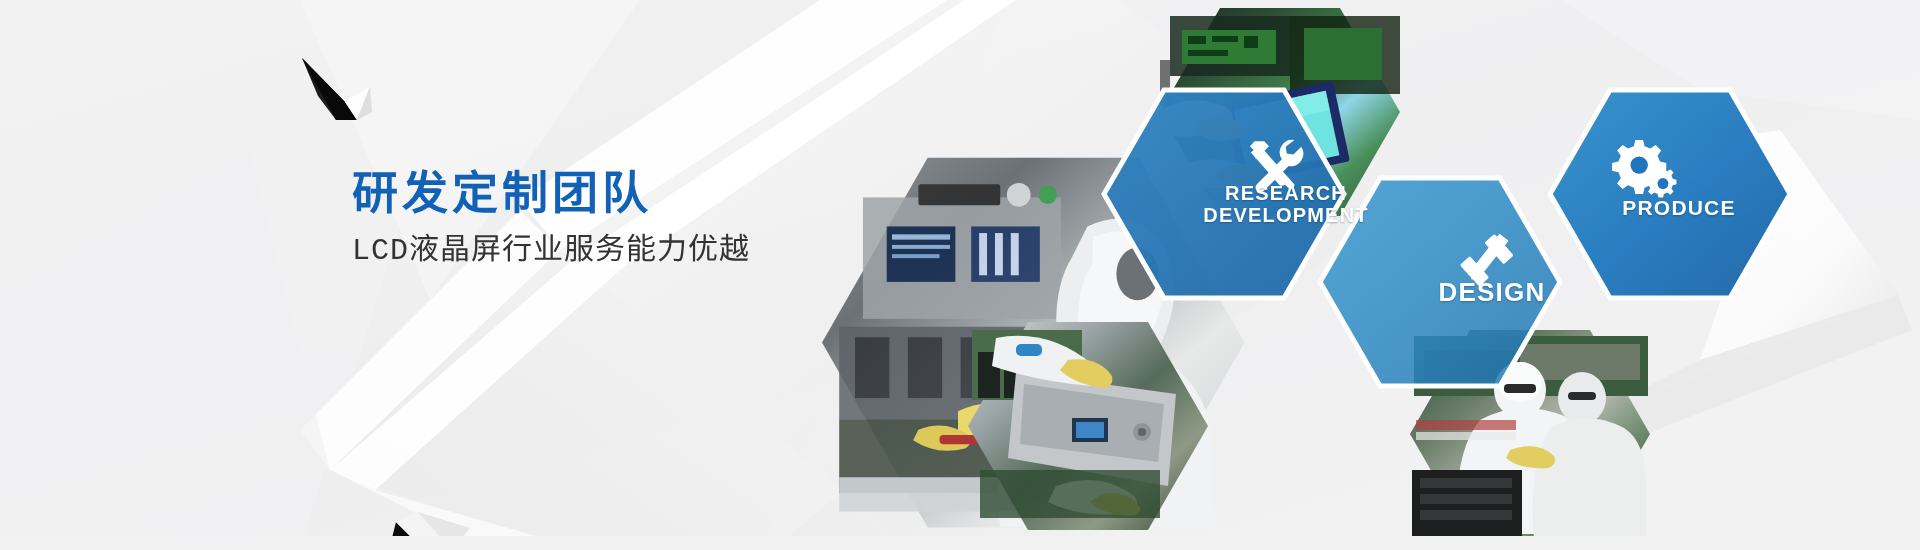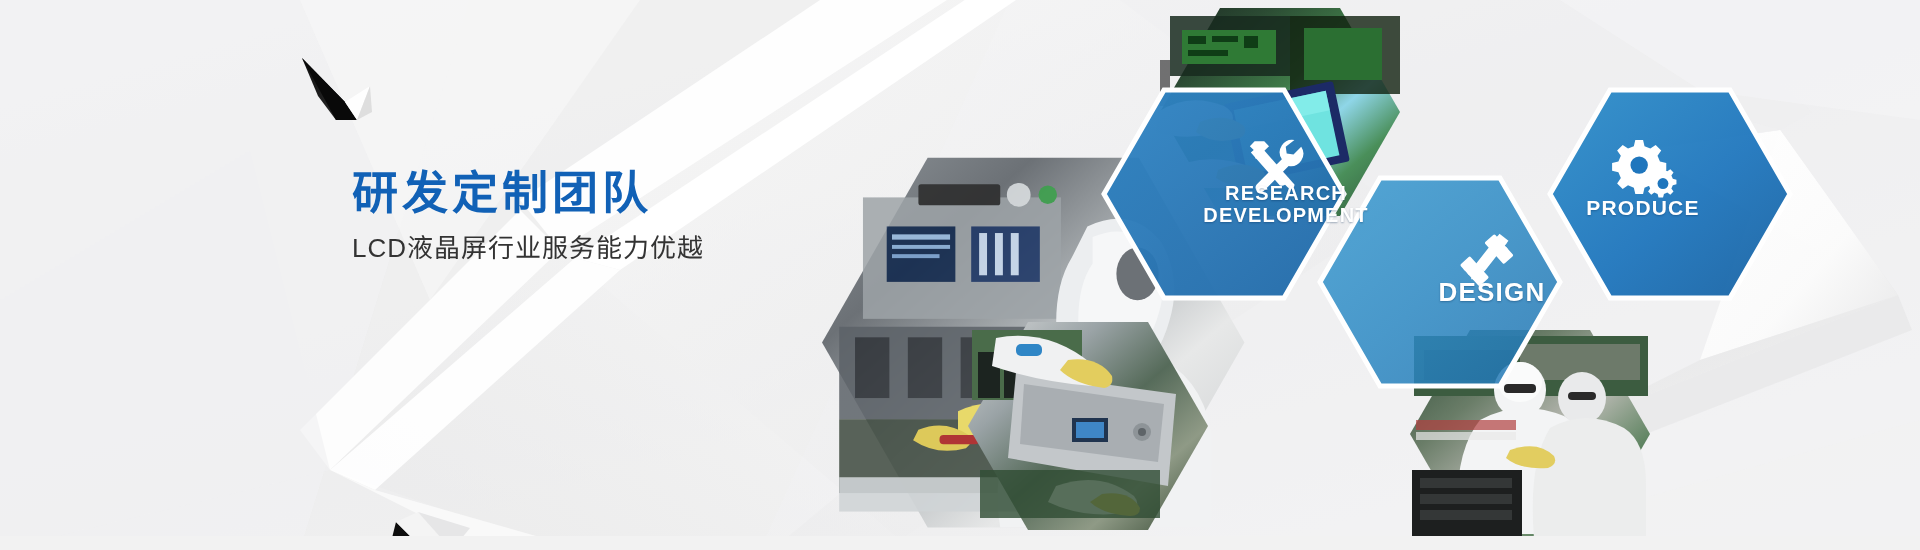--- a/index.html
+++ b/index.html
@@ -32,26 +32,26 @@
     font-weight:bold;
     color:#1161b6;
     letter-spacing:4px;
     line-height:1.1;
     margin:0;
     white-space:nowrap;
     font-family:"DejaVu Sans","Liberation Sans",sans-serif;
   }
   .subhead{
     margin:14px 0 12px 0;
-    font-size:26px;
+    font-size:30px;
     color:#333333;
     letter-spacing:1px;
     line-height:1.2;
     white-space:nowrap;
-    font-family:Liberation Sans, sans-serif;
+    font-family:Liberation Mono, monospace;
   }
   .bullets{
     margin:22px 0 0 2px;
     display:flex;
     align-items:center;
     white-space:nowrap;
   }
   .bullet{
     font-size:17px;
     color:#4a4a4a;
@@ -77,21 +77,21 @@
     text-align:center;
     letter-spacing:1.2px;
     line-height:1.12;
     text-shadow:0 1px 2px rgba(0,40,80,.35);
     z-index:18;
     pointer-events:none;
     font-family:"Liberation Sans","DejaVu Sans",sans-serif;
   }
   #lbl-rd{left:1164px;top:182px;width:244px;font-size:20px;}
   #lbl-design{left:1392px;top:278px;width:200px;font-size:26px;}
-  #lbl-produce{left:1540px;top:196px;width:206px;font-size:21px;}
+  #lbl-produce{left:1576px;top:196px;width:206px;font-size:21px;}
 
   .hexicon{position:absolute;z-index:18;pointer-events:none;}
   #ico-rd{left:1244px;top:136px;width:66px;height:62px;}
   #ico-design{left:1452px;top:226px;width:66px;height:66px;}
   #ico-produce{left:1610px;top:136px;width:70px;height:66px;}
 </style>
 </head>
 <body>
 
 <div class="banner">

